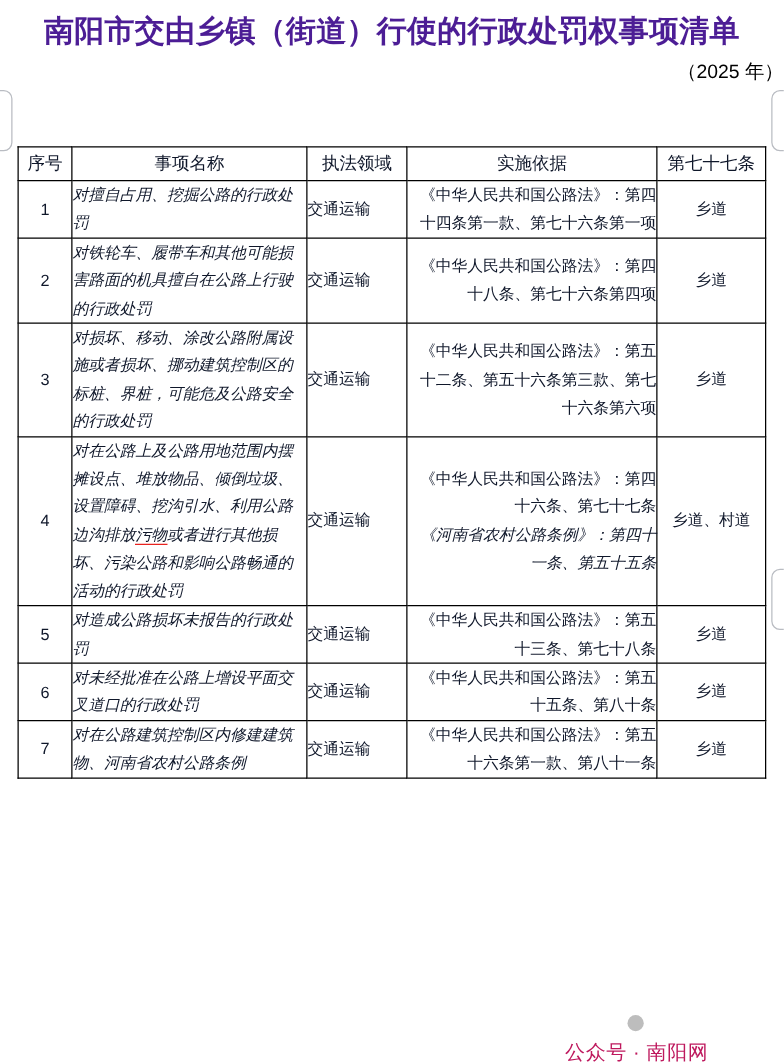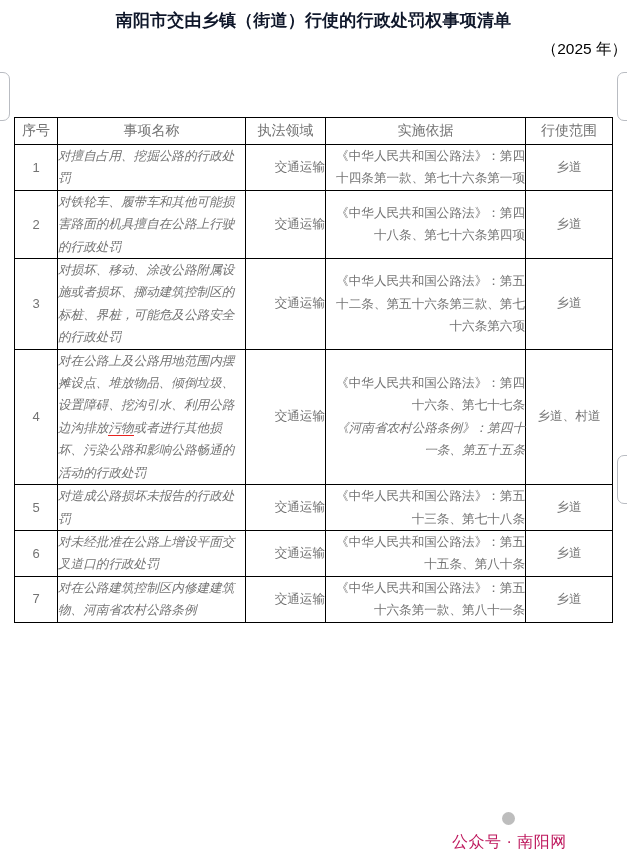--- a/index.html
+++ b/index.html
@@ -14,25 +14,25 @@
     overflow: hidden;
     font-family: "Liberation Sans", "DejaVu Sans", sans-serif;
     color: #000000;
   }
 
   
   #doc-title {
     margin: 0;
     padding: 10px 18px 0 18px;
     text-align: center;
-    font-size: 17px;
+    font-size: 24px;
     font-weight: 700;
     line-height: 1.33;
     letter-spacing: 0.2px;
-    color: #0f172a;
+    color: #4c1d95;
   }
   #doc-subtitle {
     margin: 0;
     padding: 7px 0 0 0;
     text-align: right;
     font-size: 15.5px;
     font-weight: 400;
     line-height: 1.2;
     color: #000;
   }
@@ -48,21 +48,21 @@
     border-collapse: collapse;
     table-layout: fixed;
     width: 598px;
     font-size: 12.6px;
   }
   table.list th,
   table.list td {
     border: 1px solid #000000;
     padding: 0;
     vertical-align: middle;
-    color: #737373;
+    color: #0f172a;
   }
   table.list th {
     text-align: center;
     font-weight: 400;
     font-size: 14px;
     height: 24px;
     line-height: 1.1;
     padding: 1px 2px;
   }
   
@@ -78,21 +78,21 @@
     line-height: 1.2;
   }
   td.cell-name {
     padding: 7px 7px 7px 9px;
     line-height: 1.78;
     font-size: 12.6px;
     text-align: left;
     font-style: italic;
   }
   td.cell-field {
-    text-align: right;
+    text-align: left;
     font-size: 12.6px;
     line-height: 1.5;
   }
   td.cell-basis {
     padding: 7px 6px 7px 8px;
     line-height: 1.78;
     font-size: 12.6px;
     text-align: right;
   }
   td.cell-basis .basis-line + .basis-line { display: block; font-style: italic; }
@@ -159,21 +159,21 @@
         <col class="c-field">
         <col class="c-basis">
         <col class="c-scope">
     </colgroup>
     <thead>
       <tr>
         <th>序号</th>
         <th>事项名称</th>
         <th>执法领域</th>
         <th>实施依据</th>
-        <th>行使范围</th>
+        <th>第七十七条</th>
       </tr>
     </thead>
     <tbody id="table-body">
         <tr>
           <td class="cell-no">1</td>
           <td class="cell-name">对擅自占用、挖掘公路的行政处罚</td>
           <td class="cell-field">交通运输</td>
           <td class="cell-basis">
             <div class="basis-line">《中华人民共和国公路法》：第四十四条第一款、第七十六条第一项</div>
           </td>

